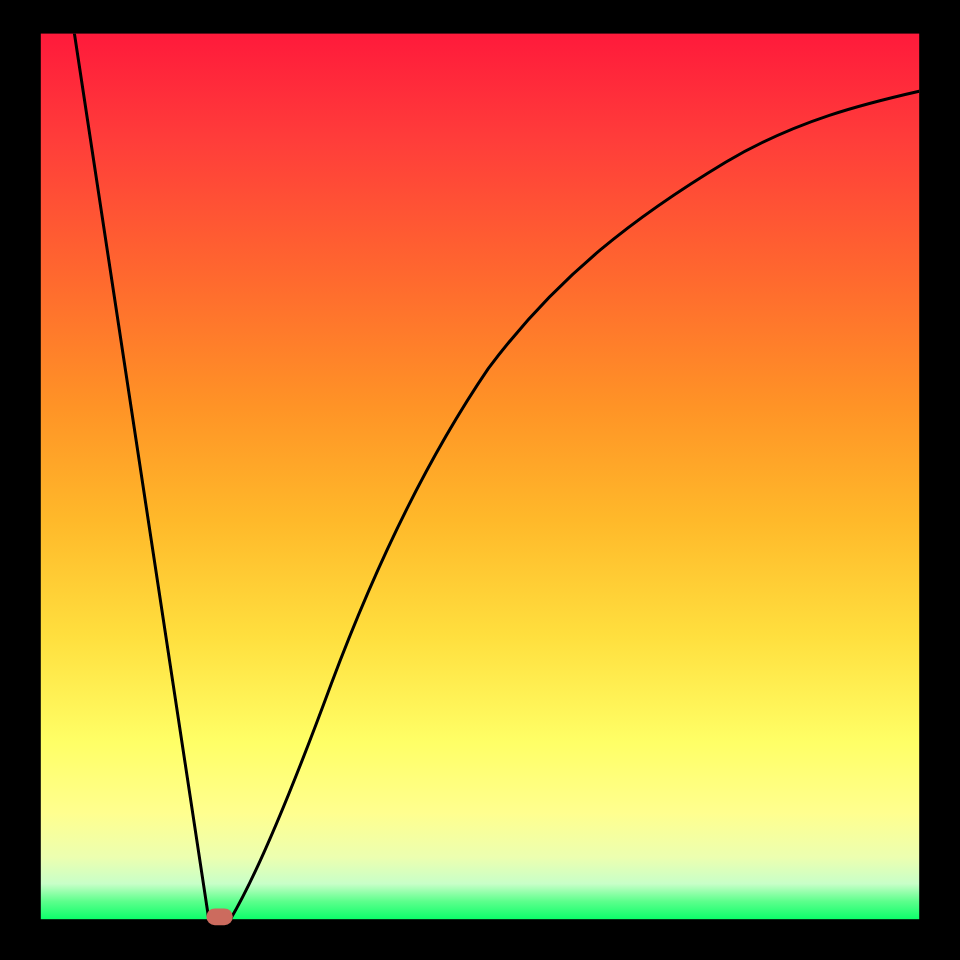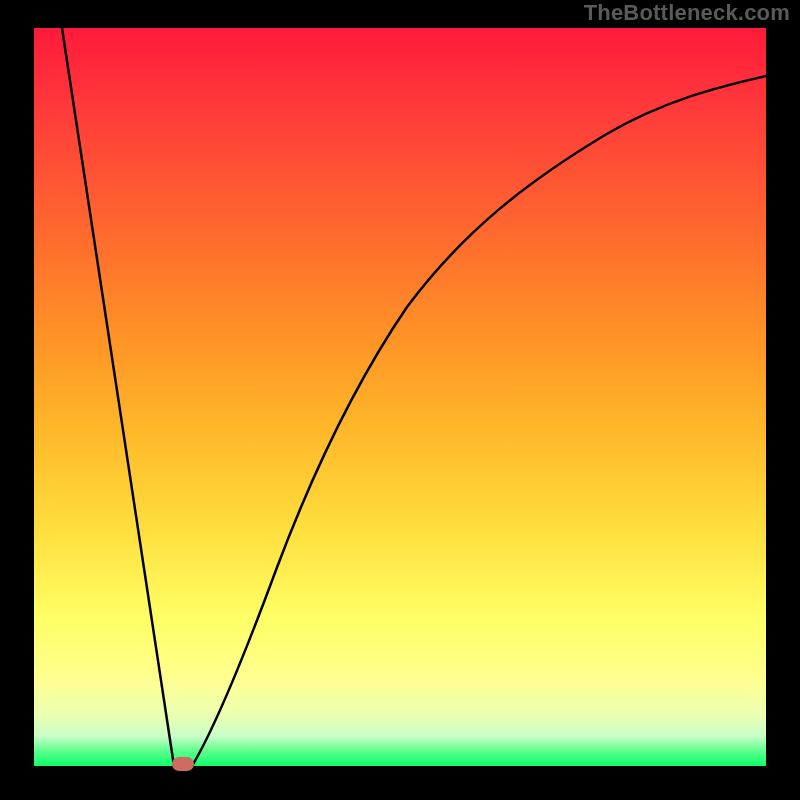--- a/index.html
+++ b/index.html
@@ -61,21 +61,20 @@
     border-radius: 8px;
     background: #cc6b5e;
     transform: translate(-50%, -50%);
   }
 </style>
 </head>
 <body>
 
 <div class="frame">
 
-  <div class="watermark">TheBottleneck.com</div>
 
   <div class="plot">
 
     <svg class="curve" viewBox="0 0 732 738" preserveAspectRatio="none">
       <path fill="none" stroke="#000" stroke-width="2.5" stroke-linejoin="round" stroke-linecap="round" d="M 28 0
                L 140 738
                L 158 738
                C 176 708, 205 642, 242 542
                C 278 446, 322 354, 373 279
                C 432 200, 498 151, 571 107

